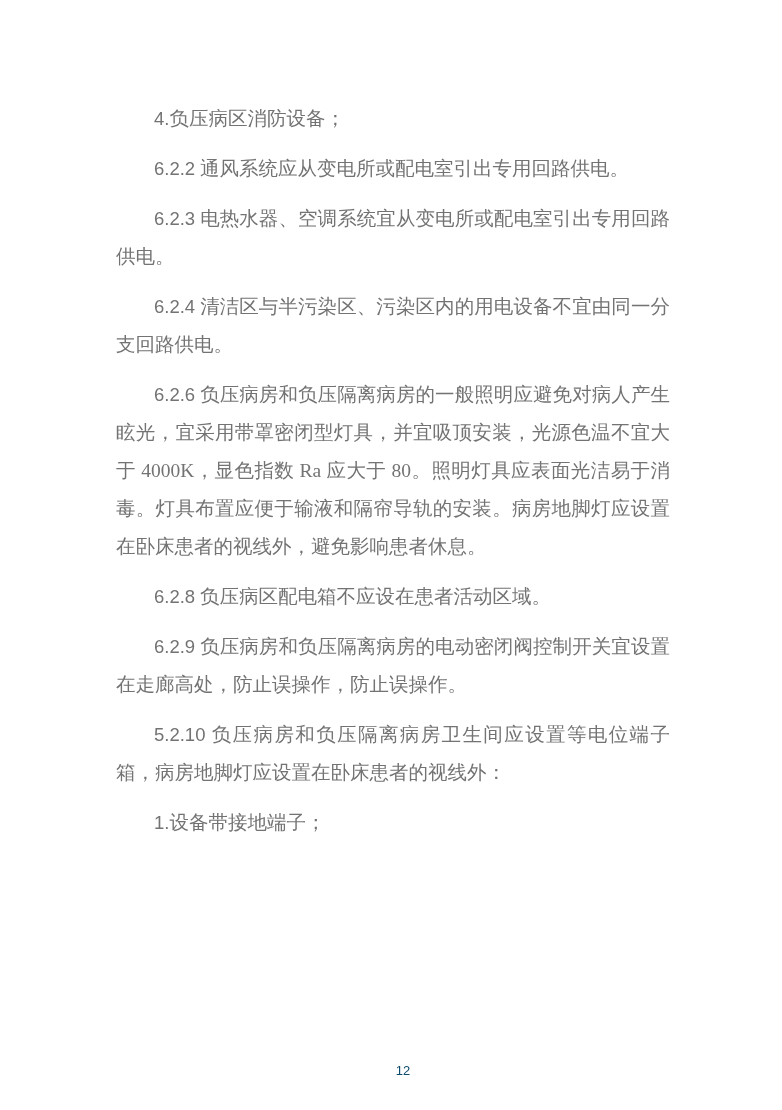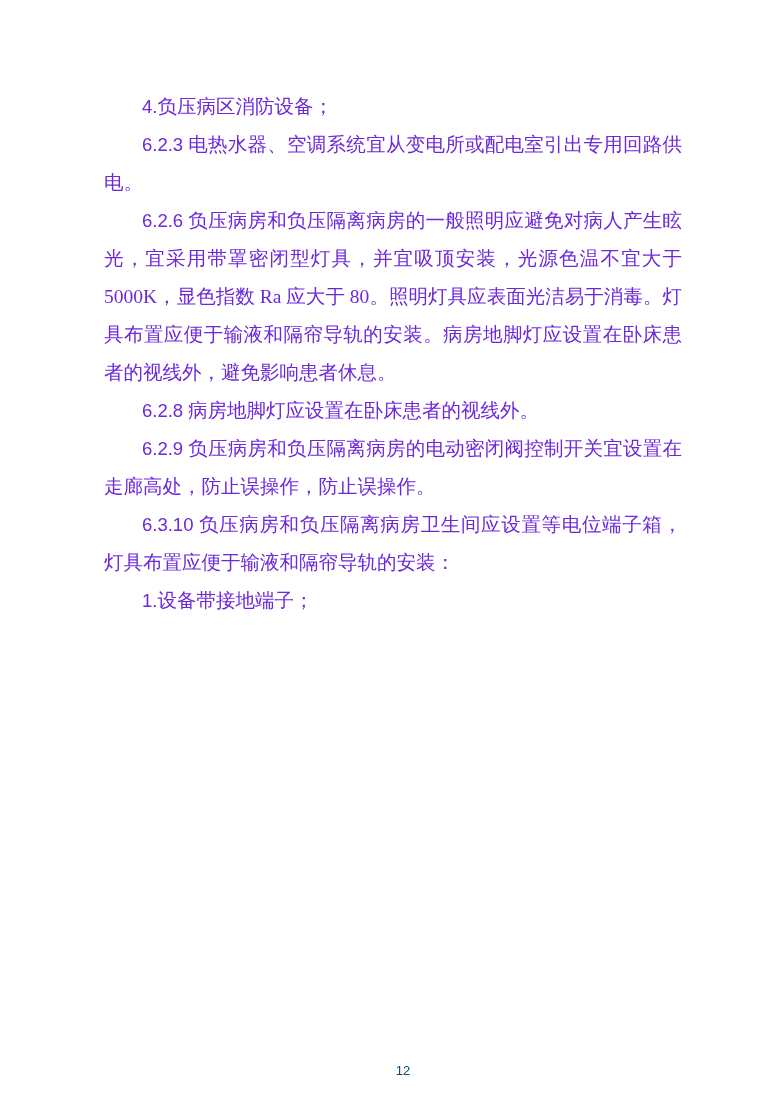--- a/index.html
+++ b/index.html
@@ -18,22 +18,22 @@
   }
   #content {
     position: absolute;
     left: 104px;
     top: 88px;
     width: 578px;
   }
   .para {
     font-size: 19.5px;
     line-height: 38px;
-    color: #6d28d9;
-    margin: 0;
+    color: #737373;
+    margin: 12px;
     text-align: justify;
     text-justify: inter-ideograph;
   }
   .indent {
     text-indent: 38px;
   }
   .numlabel {
     font-family: "Liberation Sans", "DejaVu Sans", sans-serif;
     font-size: 18.5px;
   }
@@ -54,42 +54,48 @@
 
 <div id="page">
 
   <div id="content">
 
     <p class="para indent">
       <span class="numlabel">4.</span><span>负压病区消防设备；</span>
     </p>
 
 
+    <p class="para indent">
+      <span class="numlabel">6.2.2</span>&nbsp;<span>通风系统应从变电所或配电室引出专用回路供电。</span>
+    </p>
 
     <p class="para indent">
       <span class="numlabel">6.2.3</span>&nbsp;<span>电热水器、空调系统宜从变电所或配电室引出专用回路供电。</span>
     </p>
 
-
-
     <p class="para indent">
-      <span class="numlabel">6.2.6</span>&nbsp;<span>负压病房和负压隔离病房的一般照明应避免对病人产生眩光，宜采用带罩密闭型灯具，并宜吸顶安装，光源色温不宜大于 5000K，显色指数 Ra 应大于 80。照明灯具应表面光洁易于消毒。灯具布置应便于输液和隔帘导轨的安装。病房地脚灯应设置在卧床患者的视线外，避免影响患者休息。</span>
+      <span class="numlabel">6.2.4</span>&nbsp;<span>清洁区与半污染区、污染区内的用电设备不宜由同一分支回路供电。</span>
     </p>
 
 
     <p class="para indent">
-      <span class="numlabel">6.2.8</span>&nbsp;<span>病房地脚灯应设置在卧床患者的视线外。</span>
+      <span class="numlabel">6.2.6</span>&nbsp;<span>负压病房和负压隔离病房的一般照明应避免对病人产生眩光，宜采用带罩密闭型灯具，并宜吸顶安装，光源色温不宜大于 4000K，显色指数 Ra 应大于 80。照明灯具应表面光洁易于消毒。灯具布置应便于输液和隔帘导轨的安装。病房地脚灯应设置在卧床患者的视线外，避免影响患者休息。</span>
+    </p>
+
+
+    <p class="para indent">
+      <span class="numlabel">6.2.8</span>&nbsp;<span>负压病区配电箱不应设在患者活动区域。</span>
     </p>
 
     <p class="para indent">
       <span class="numlabel">6.2.9</span>&nbsp;<span>负压病房和负压隔离病房的电动密闭阀控制开关宜设置在走廊高处，防止误操作，防止误操作。</span>
     </p>
 
     <p class="para indent">
-      <span class="numlabel">6.3.10</span>&nbsp;<span>负压病房和负压隔离病房卫生间应设置等电位端子箱，灯具布置应便于输液和隔帘导轨的安装：</span>
+      <span class="numlabel">5.2.10</span>&nbsp;<span>负压病房和负压隔离病房卫生间应设置等电位端子箱，病房地脚灯应设置在卧床患者的视线外：</span>
     </p>
 
     <p class="para indent">
       <span class="numlabel">1.</span><span>设备带接地端子；</span>
     </p>
 
   </div>
 
   <div id="pagenum">12</div>
 

